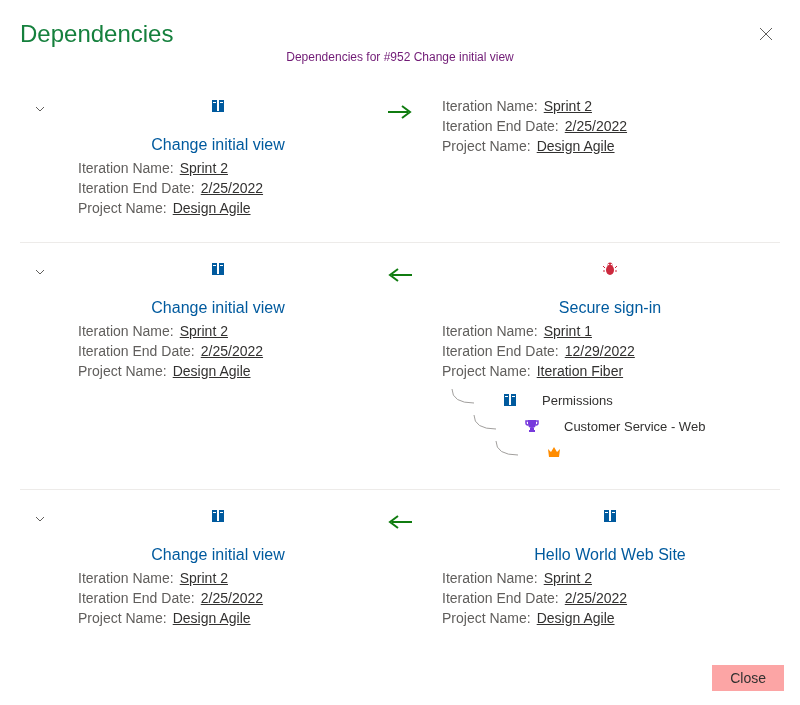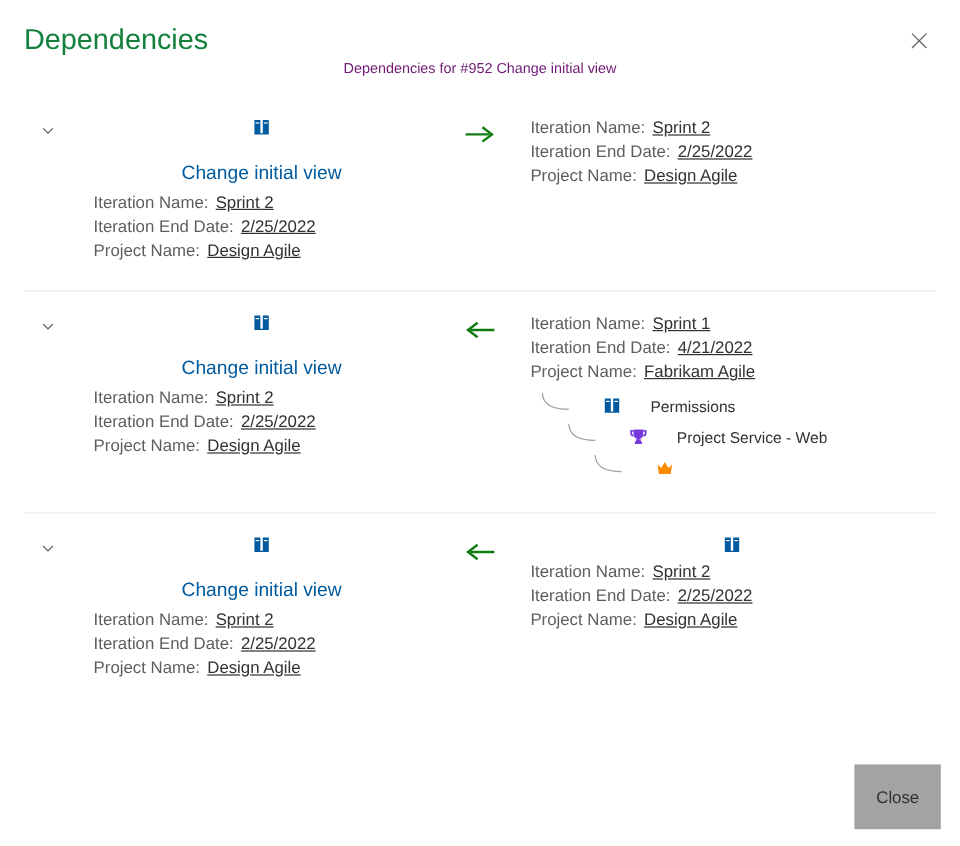--- a/index.html
+++ b/index.html
@@ -136,23 +136,23 @@
   .connector svg { width: 30px; height: 22px; }
   .ind-1 { margin-left: 8px; }
   .ind-2 { margin-left: 30px; }
   .ind-3 { margin-left: 52px; }
   .footer {
     position: absolute;
     bottom: 14px;
     right: 16px;
   }
   .close-btn {
-    background: #a3a3a3;
+    background: #fca5a5;
     border: none;
-    padding: 19px 18px;
+    padding: 5px 18px;
     font-size: 14px;
     color: #323130;
     cursor: pointer;
     font-family: inherit;
   }
 </style>
 </head>
 <body>
 
 <div class="dialog">
@@ -233,23 +233,38 @@
       </div>
       <div class="arrow-cell">
         <span class="arrow-left">
           <svg viewBox="0 0 28 20">
               <line x1="6" y1="10" x2="26" y2="10" stroke="currentColor" stroke-width="2"></line>
               <polyline points="12,4 4,10 12,16" fill="none" stroke="currentColor" stroke-width="2"></polyline>
             </svg>
         </span>
       </div>
       <div class="col">
+        <div class="wi-title">
+          <span class="wi-icon">
+              <svg viewBox="0 0 16 16">
+                <ellipse cx="8" cy="9" rx="4" ry="5" fill="#cc293d"></ellipse>
+                <circle cx="8" cy="4" r="2.5" fill="#cc293d"></circle>
+                <circle cx="6.5" cy="3.5" r="0.8" fill="#fff"></circle>
+                <circle cx="9.5" cy="3.5" r="0.8" fill="#fff"></circle>
+                <line x1="3" y1="7" x2="1" y2="5" stroke="#cc293d" stroke-width="1"></line>
+                <line x1="13" y1="7" x2="15" y2="5" stroke="#cc293d" stroke-width="1"></line>
+                <line x1="3" y1="10" x2="1" y2="10" stroke="#cc293d" stroke-width="1"></line>
+                <line x1="13" y1="10" x2="15" y2="10" stroke="#cc293d" stroke-width="1"></line>
+              </svg>
+            </span>
+          <a class="wi-link">Secure sign-in</a>
+        </div>
         <div class="meta-row"><span class="meta-label">Iteration Name:</span><span class="meta-value">Sprint 1</span></div>
-        <div class="meta-row"><span class="meta-label">Iteration End Date:</span><span class="meta-value">4/21/2022</span></div>
-        <div class="meta-row"><span class="meta-label">Project Name:</span><span class="meta-value">Fabrikam Agile</span></div>
+        <div class="meta-row"><span class="meta-label">Iteration End Date:</span><span class="meta-value">12/29/2022</span></div>
+        <div class="meta-row"><span class="meta-label">Project Name:</span><span class="meta-value">Iteration Fiber</span></div>
         <div class="tree">
           <div class="tree-item ind-1">
             <span class="connector"><svg viewBox="0 0 30 22">
                   <path d="M4 0 Q4 14 26 14" fill="none" stroke="#a19f9d" stroke-width="1"></path>
                 </svg></span>
             <span class="wi-icon">
                 <svg viewBox="0 0 16 16">
                   <path fill="#005a9e" d="M2 2h5v11H2zM9 2h5v11H9zM2 13h12v1H2z"></path>
                   <rect x="3" y="4" width="3" height="1" fill="#fff"></rect>
                   <rect x="10" y="4" width="3" height="1" fill="#fff"></rect>
@@ -260,21 +275,21 @@
           <div class="tree-item ind-2">
             <span class="connector"><svg viewBox="0 0 30 22">
                   <path d="M4 0 Q4 14 26 14" fill="none" stroke="#a19f9d" stroke-width="1"></path>
                 </svg></span>
             <span class="wi-icon">
                 <svg viewBox="0 0 16 16">
                   <path fill="#773adc" d="M4 2h8v4a4 4 0 01-8 0zM6 10h4v2H6zM5 12h6v2H5z"></path>
                   <path fill="none" stroke="#773adc" stroke-width="1.5" d="M4 3H2v2a2 2 0 002 2M12 3h2v2a2 2 0 01-2 2"></path>
                 </svg>
               </span>
-            <span class="ti-text">Project Service - Web</span>
+            <span class="ti-text">Customer Service - Web</span>
           </div>
           <div class="tree-item ind-3">
             <span class="connector"><svg viewBox="0 0 30 22">
                   <path d="M4 0 Q4 14 26 14" fill="none" stroke="#a19f9d" stroke-width="1"></path>
                 </svg></span>
             <span class="wi-icon">
                 <svg viewBox="0 0 16 16">
                   <path fill="#ff8c00" d="M2 5l3 3 3-5 3 5 3-3-1 8H3z"></path>
                 </svg>
               </span>
@@ -316,20 +331,21 @@
       </div>
       <div class="col">
         <div class="wi-title">
           <span class="wi-icon">
               <svg viewBox="0 0 16 16">
                 <path fill="#005a9e" d="M2 2h5v11H2zM9 2h5v11H9zM2 13h12v1H2z"></path>
                 <rect x="3" y="4" width="3" height="1" fill="#fff"></rect>
                 <rect x="10" y="4" width="3" height="1" fill="#fff"></rect>
               </svg>
             </span>
+          <a class="wi-link">Hello World Web Site</a>
         </div>
         <div class="meta-row"><span class="meta-label">Iteration Name:</span><span class="meta-value">Sprint 2</span></div>
         <div class="meta-row"><span class="meta-label">Iteration End Date:</span><span class="meta-value">2/25/2022</span></div>
         <div class="meta-row"><span class="meta-label">Project Name:</span><span class="meta-value">Design Agile</span></div>
       </div>
     </div>
 
   </div>
 
   <div class="footer">

